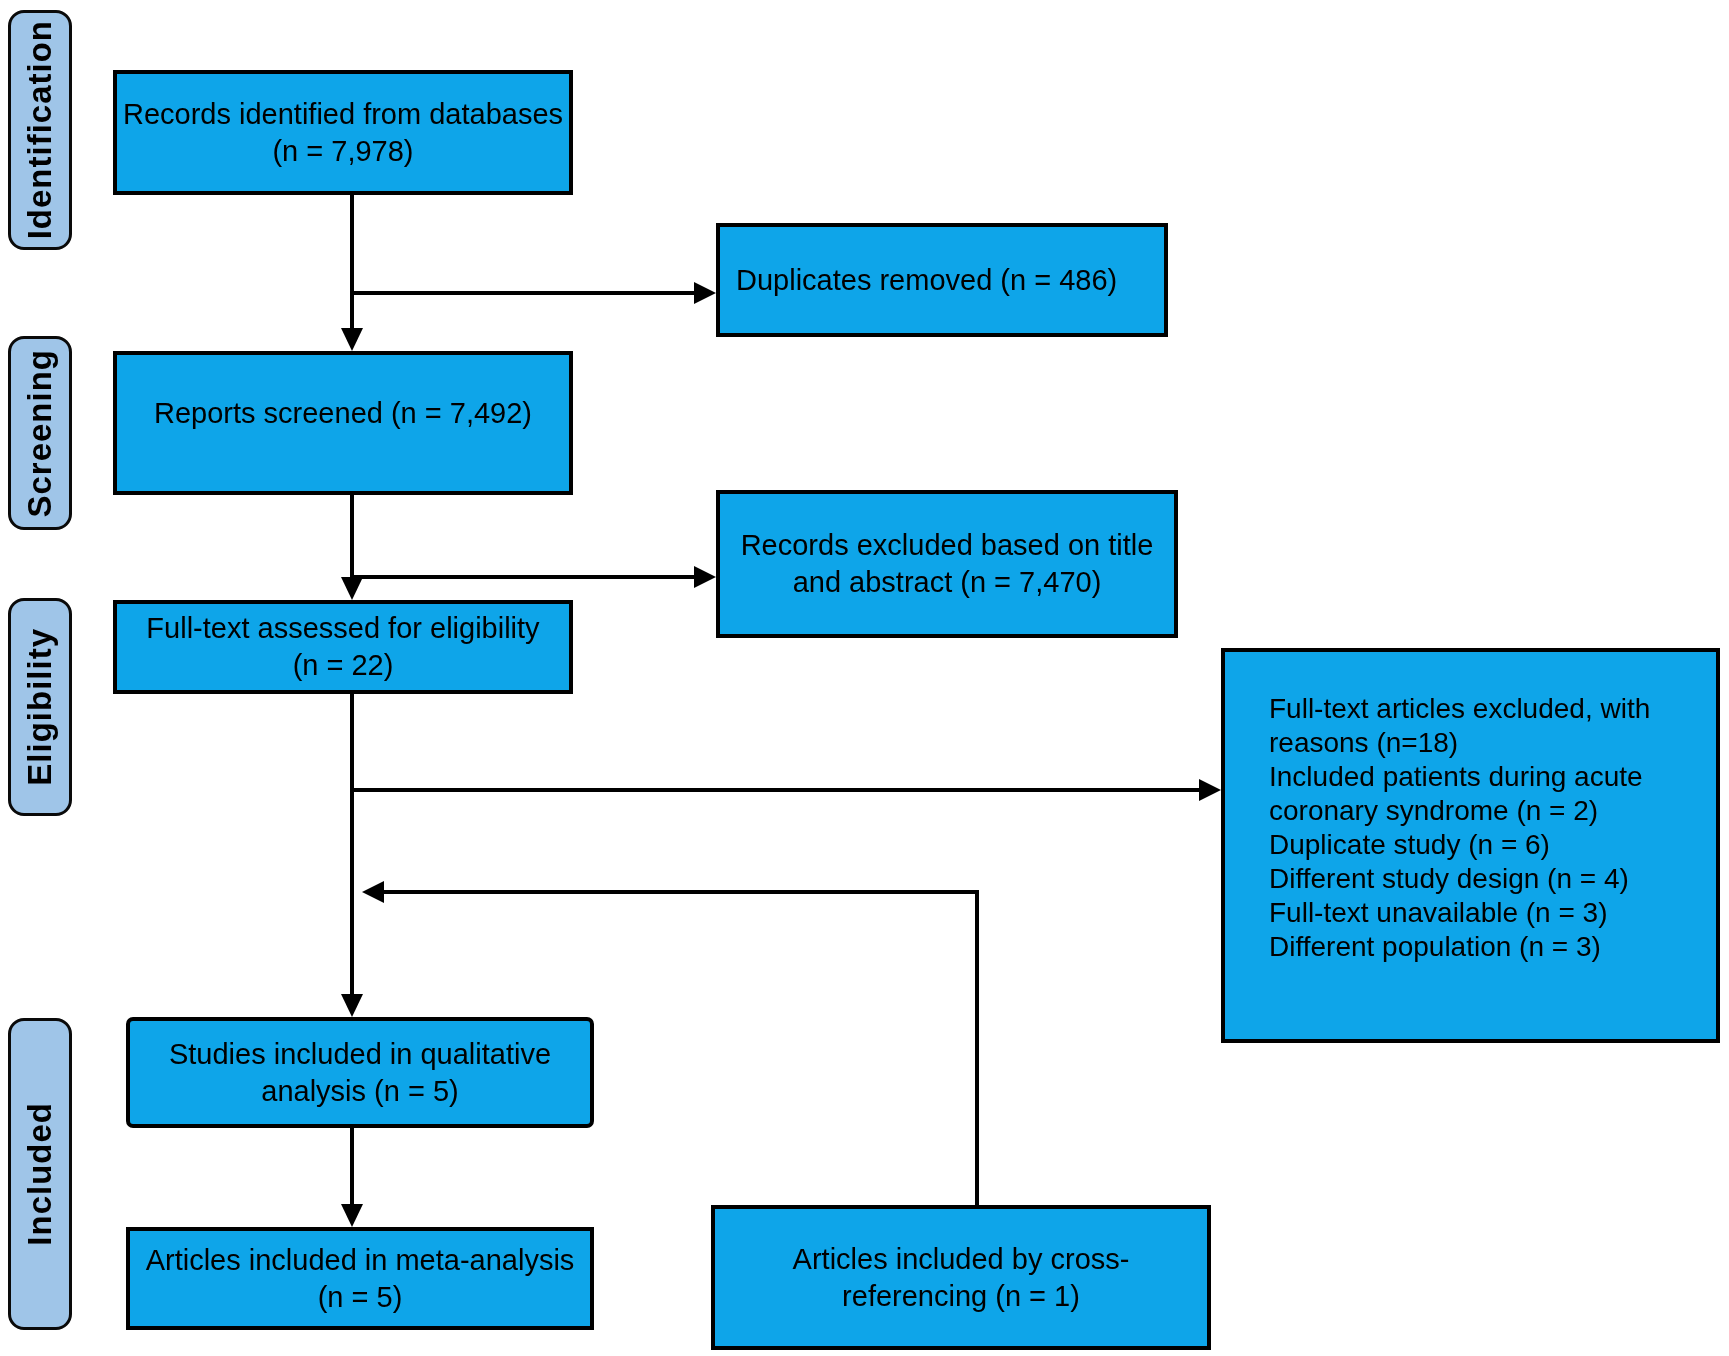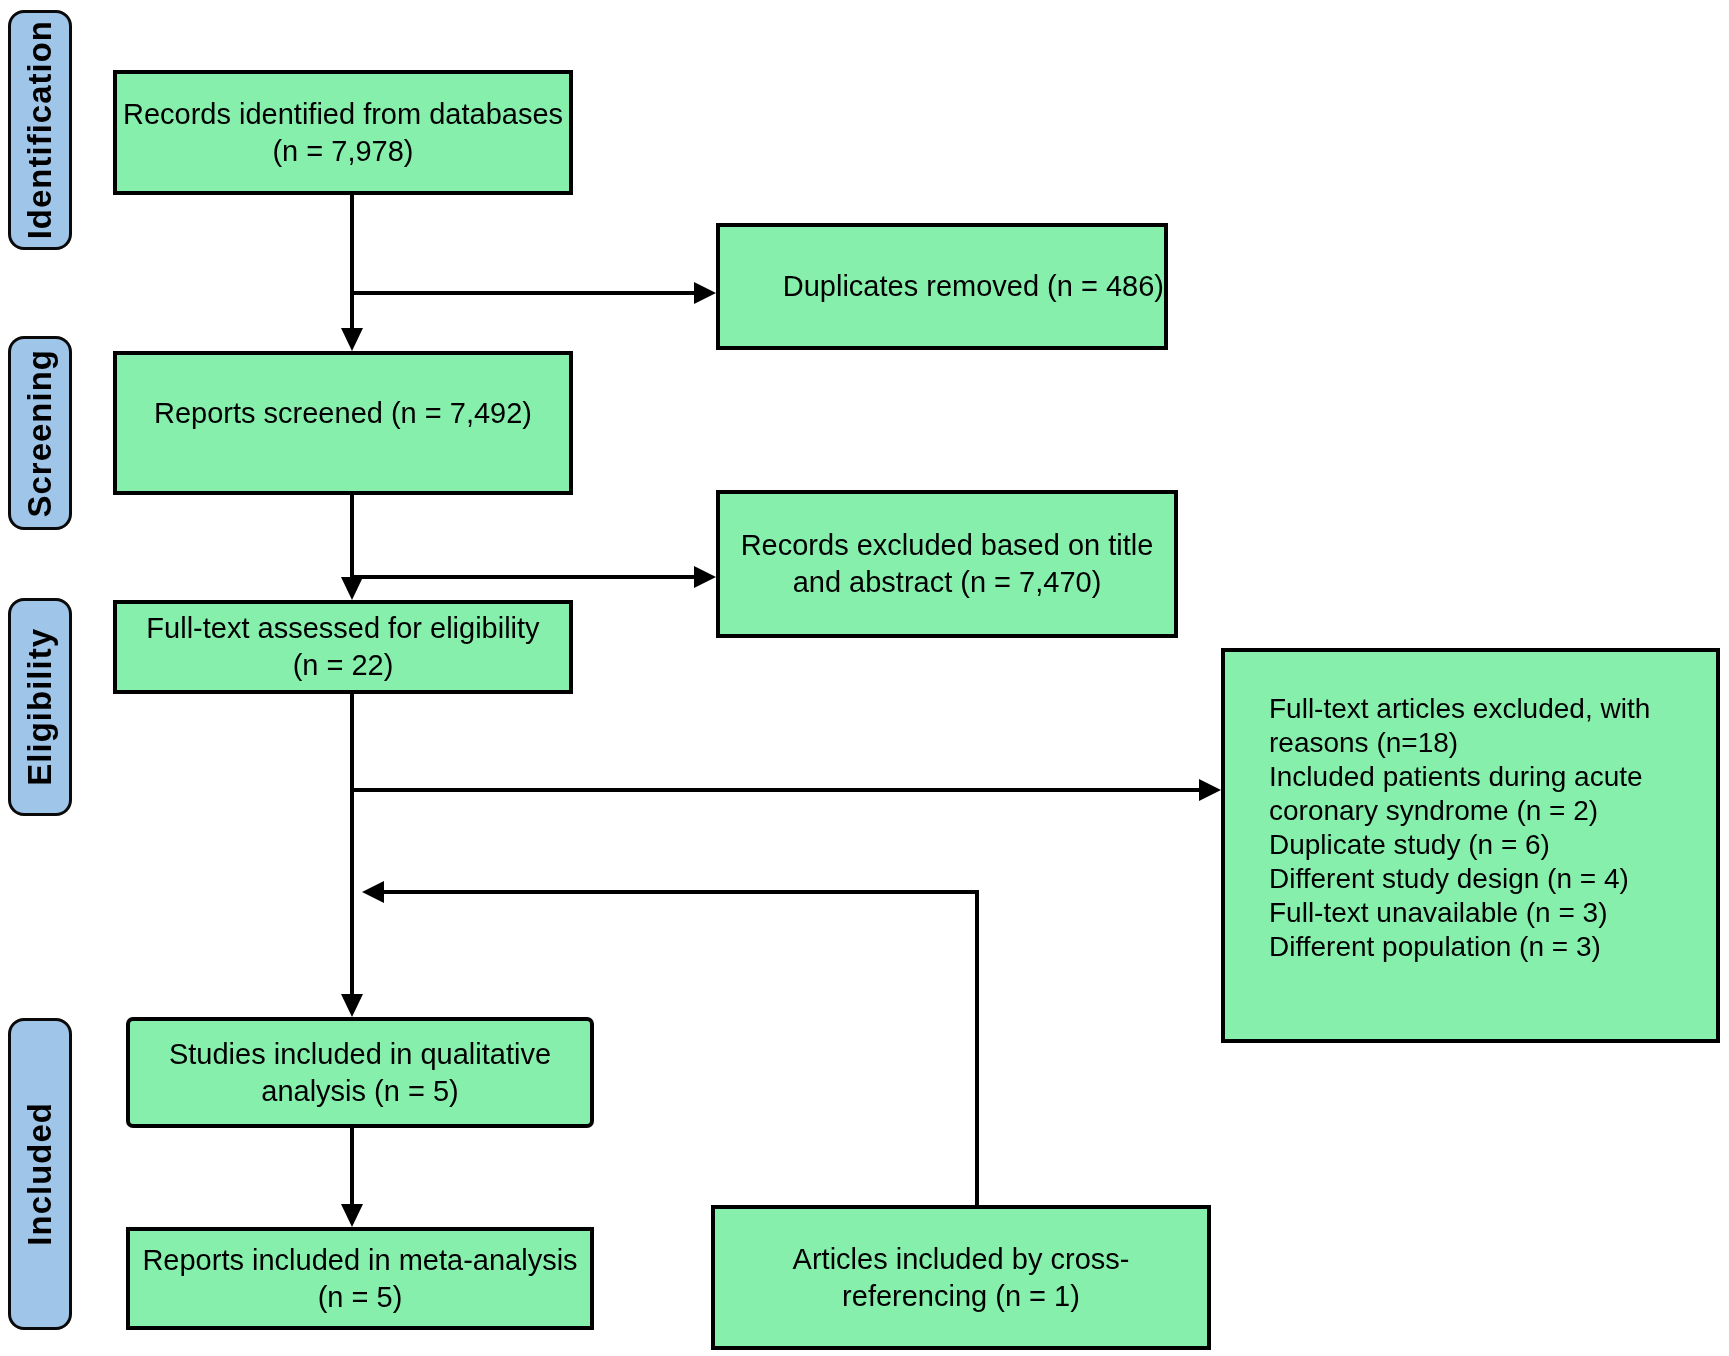--- a/index.html
+++ b/index.html
@@ -50,43 +50,43 @@
     writing-mode: vertical-rl;
     transform: rotate(180deg);
     font-size: 33px;
     font-weight: bold;
     letter-spacing: 1px;
     white-space: nowrap;
   }
   .box {
     position: absolute;
     box-sizing: border-box;
-    background: #86efac;
+    background: #0ea5e9;
     border: 4px solid #000000;
     display: flex;
     flex-direction: column;
     align-items: center;
     justify-content: center;
     z-index: 1;
     font-size: 29px;
     line-height: 37px;
   }
   .box .ln {
     white-space: nowrap;
     text-align: center;
   }
   
   .box.records-identified { left: 113px; top: 70px;  width: 460px; height: 125px; }
   .box.reports-screened   { left: 113px; top: 351px; width: 460px; height: 144px;
                             justify-content: flex-start; padding-top: 40px; }
   .box.fulltext-assessed  { left: 113px; top: 600px; width: 460px; height: 94px; }
   .box.qualitative        { left: 126px; top: 1017px; width: 468px; height: 111px; border-radius: 7px; }
   .box.meta-analysis      { left: 126px; top: 1227px; width: 468px; height: 103px; }
-  .box.duplicates         { left: 716px; top: 223px; width: 452px; height: 127px;
-                            align-items: flex-end; }
+  .box.duplicates         { left: 716px; top: 223px; width: 452px; height: 114px;
+                            align-items: flex-start; padding-left: 16px; }
   .box.duplicates .ln     { text-align: left; }
   .box.records-excluded   { left: 716px; top: 490px; width: 462px; height: 148px; }
   .box.cross-ref          { left: 711px; top: 1205px; width: 500px; height: 145px; }
   .box.fulltext-excluded  {
     left: 1221px; top: 648px; width: 499px; height: 395px;
     align-items: flex-start;
     justify-content: flex-start;
     padding: 40px 12px 0 44px;
     font-size: 28px;
     line-height: 34px;
@@ -152,21 +152,21 @@
     <div class="ln">Full-text assessed for eligibility</div>
     <div class="ln">(n = 22)</div>
   </div>
 
   <div class="box qualitative">
     <div class="ln">Studies included in qualitative</div>
     <div class="ln">analysis (n = 5)</div>
   </div>
 
   <div class="box meta-analysis">
-    <div class="ln">Reports included in meta-analysis</div>
+    <div class="ln">Articles included in meta-analysis</div>
     <div class="ln">(n = 5)</div>
   </div>
 
   <div class="box duplicates">
     <div class="ln">Duplicates removed (n = 486)</div>
   </div>
 
   <div class="box records-excluded">
     <div class="ln">Records excluded based on title</div>
     <div class="ln">and abstract (n = 7,470)</div>

